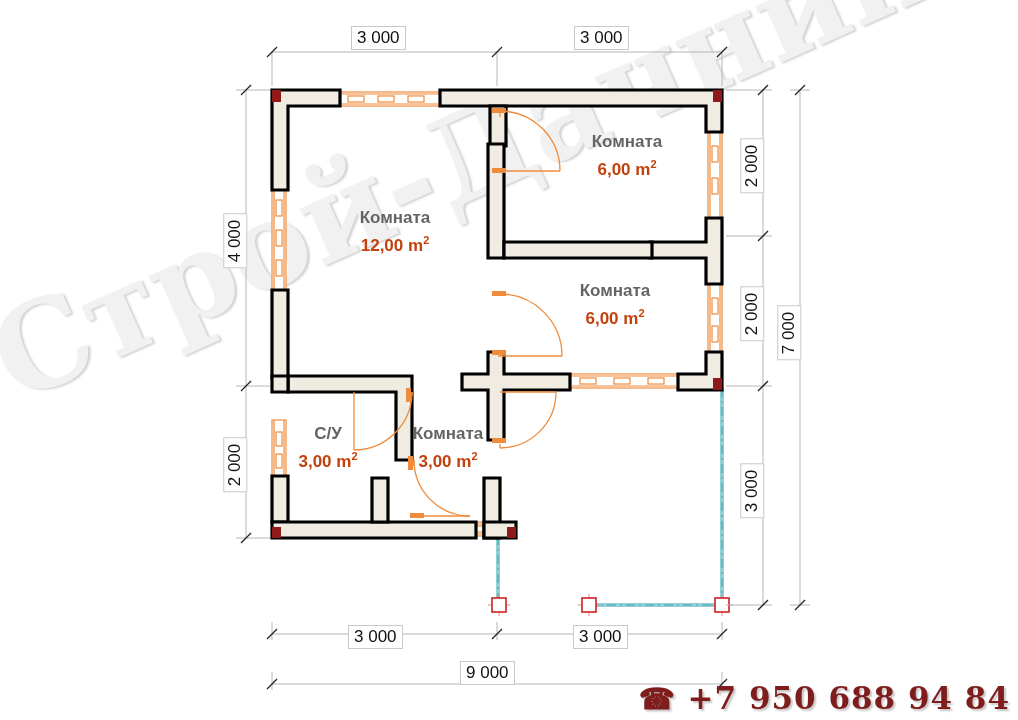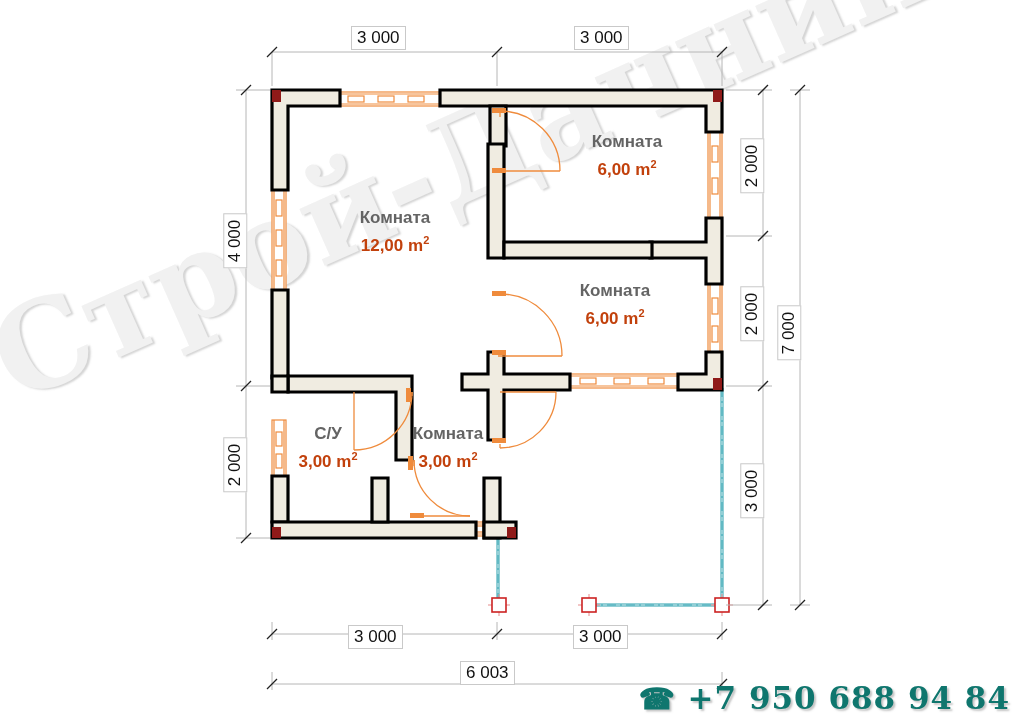--- a/index.html
+++ b/index.html
@@ -34,21 +34,21 @@
   
   .dtxt{position:absolute;background:#ffffff;border:1px solid #c9c9c9;
         color:#111;font-size:17px;line-height:19px;padding:1px 5px 2px 5px;
         white-space:nowrap;font-family:"Liberation Sans",sans-serif;}
   .dtxt.vert{transform-origin:50% 50%;transform:rotate(-90deg);}
 
   
   .phone{position:absolute;right:8px;bottom:4px;
          font-family:"DejaVu Serif","Liberation Serif",serif;
          font-weight:700;font-size:31px;letter-spacing:1px;
-         color:#0f766e;text-shadow:2px 2px 2px rgba(150,150,150,.55);
+         color:#7f1d1d;text-shadow:2px 2px 2px rgba(150,150,150,.55);
          white-space:nowrap;margin-top:28px;}
   .phone .ic{font-size:29px;}
 </style>
 </head>
 <body>
 
 <div id="stage">
 
   <div class="wm">
     <div class="wm-text">Строй-Дачник53.рф</div>
@@ -316,21 +316,21 @@
     <div class="dtxt vert" style="left:208px;top:453px;">2 000</div>
 
     <div class="dtxt vert" style="left:725px;top:154px;">2 000</div>
     <div class="dtxt vert" style="left:725px;top:302px;">2 000</div>
     <div class="dtxt vert" style="left:725px;top:479px;">3 000</div>
 
     <div class="dtxt vert" style="left:762px;top:321px;">7 000</div>
 
     <div class="dtxt" style="left:348px;top:625px;">3 000</div>
     <div class="dtxt" style="left:573px;top:625px;">3 000</div>
-    <div class="dtxt" style="left:460px;top:661px;">6 003</div>
+    <div class="dtxt" style="left:460px;top:661px;">9 000</div>
   </div>
 
   <div class="layer" id="phone" style="pointer-events:none;">
     <div class="phone">
       <span class="ic">☎</span>
       <span>+7 950 688 94 84</span>
     </div>
   </div>
 
 </div>

